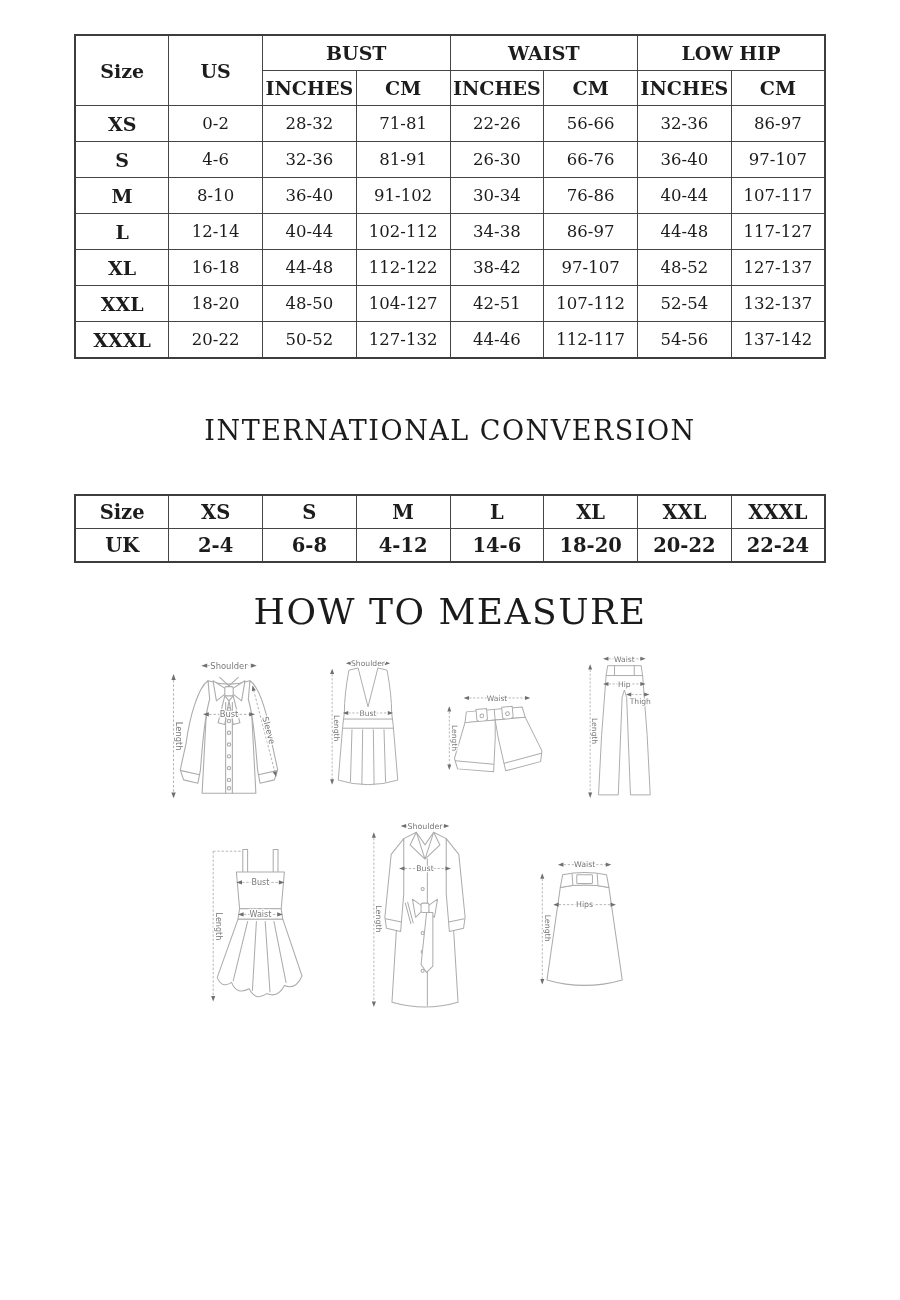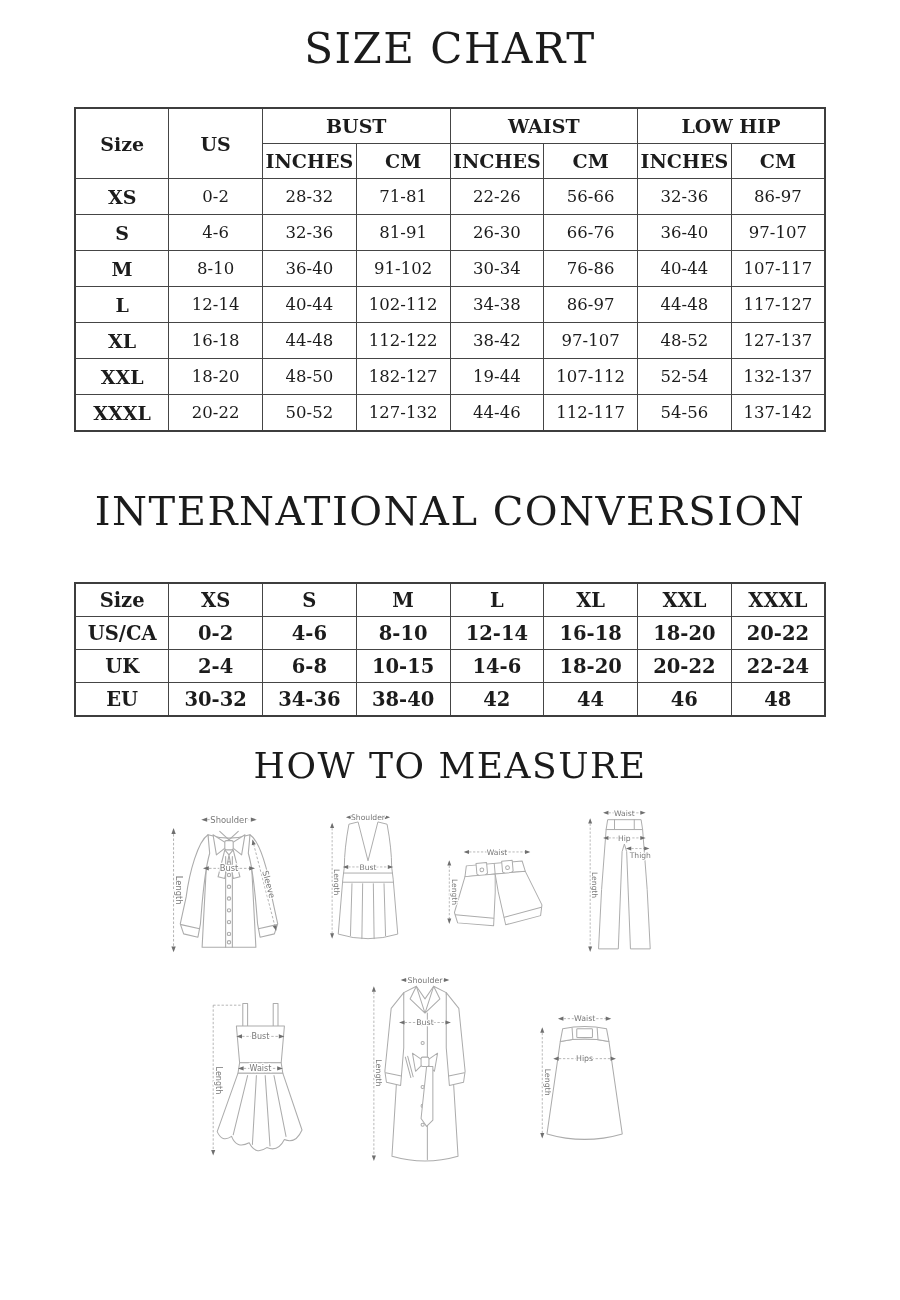--- a/index.html
+++ b/index.html
@@ -1,21 +1,21 @@
 <!DOCTYPE html>
 <html><head>
 <meta charset="utf-8">
 <style>
   html,body { margin:0; padding:0; background:#ffffff; }
   body { width:900px; height:1300px; overflow:hidden; font-family:"DejaVu Serif", serif; color:#1c1c1c; }
   .page { width:900px; height:1300px; position:relative; }
 
   h1,h2 { text-align:center; font-weight:normal; letter-spacing:1.5px; color:#1b1b1b; }
   .title-main { font-size:42px; margin:24px 0 0 0; }
-  .title-conv { font-size:40px; margin:56px 0 12px 0; }
+  .title-conv { font-size:27px; margin:56px 0 12px 0; }
   .title-meas { font-size:36px; margin:28px 0 0 0; }
 
   table { border-collapse:collapse; table-layout:fixed; width:752px; margin:0 auto; }
   .size-table { margin-top:34px; border:2px solid #3d3d3d; }
   .conv-table { margin-top:48px; border:2px solid #3d3d3d; }
   th,td { border:1.6px solid #454545; text-align:center; vertical-align:middle; padding:0; }
   .size-table th { font-size:19px; font-weight:bold; height:34px; }
   .size-table td { font-size:16.5px; font-weight:normal; height:35px; }
   .size-table th.rowlabel { height:35px; }
   .conv-table th { font-size:19.5px; font-weight:bold; height:32px; }
@@ -33,21 +33,20 @@
   .m  { fill:none; stroke:#9a9a9a; stroke-width:0.9; stroke-dasharray:3 2.2; }
   .ah { fill:#6f6f6f; stroke:none; }
   .lbl { font-family:"DejaVu Sans", sans-serif; font-size:10px; fill:#787878; text-anchor:middle;
          paint-order:stroke; stroke:#ffffff; stroke-width:3px; stroke-linejoin:round; }
 </style>
 </head>
 <body>
 
 <div class="page">
 
-  <h1 class="title-main">SIZE CHART</h1>
 
   <table class="size-table">
     <tbody>
       <tr>
         <th rowspan="2">Size</th>
         <th rowspan="2">US</th>
         <th colspan="2">BUST</th>
         <th colspan="2">WAIST</th>
         <th colspan="2">LOW HIP</th>
       </tr>
@@ -106,22 +105,22 @@
         <td>112-122</td>
         <td>38-42</td>
         <td>97-107</td>
         <td>48-52</td>
         <td>127-137</td>
       </tr>
       <tr>
         <th class="rowlabel">XXL</th>
         <td>18-20</td>
         <td>48-50</td>
-        <td>182-127</td>
-        <td>19-44</td>
+        <td>104-127</td>
+        <td>42-51</td>
         <td>107-112</td>
         <td>52-54</td>
         <td>132-137</td>
       </tr>
       <tr>
         <th class="rowlabel">XXXL</th>
         <td>20-22</td>
         <td>50-52</td>
         <td>127-132</td>
         <td>44-46</td>
@@ -140,48 +139,28 @@
         <th>Size</th>
         <th>XS</th>
         <th>S</th>
         <th>M</th>
         <th>L</th>
         <th>XL</th>
         <th>XXL</th>
         <th>XXXL</th>
       </tr>
       <tr>
-        <td>US/CA</td>
-        <td>0-2</td>
-        <td>4-6</td>
-        <td>8-10</td>
-        <td>12-14</td>
-        <td>16-18</td>
-        <td>18-20</td>
-        <td>20-22</td>
-      </tr>
-      <tr>
         <td>UK</td>
         <td>2-4</td>
         <td>6-8</td>
-        <td>10-15</td>
+        <td>4-12</td>
         <td>14-6</td>
         <td>18-20</td>
         <td>20-22</td>
         <td>22-24</td>
-      </tr>
-      <tr>
-        <td>EU</td>
-        <td>30-32</td>
-        <td>34-36</td>
-        <td>38-40</td>
-        <td>42</td>
-        <td>44</td>
-        <td>46</td>
-        <td>48</td>
       </tr>
     </tbody>
   </table>
 
   <h2 class="title-meas">HOW TO MEASURE</h2>
 
   <div class="measure-grid">
 
     <div class="m-row m-row1">
 

